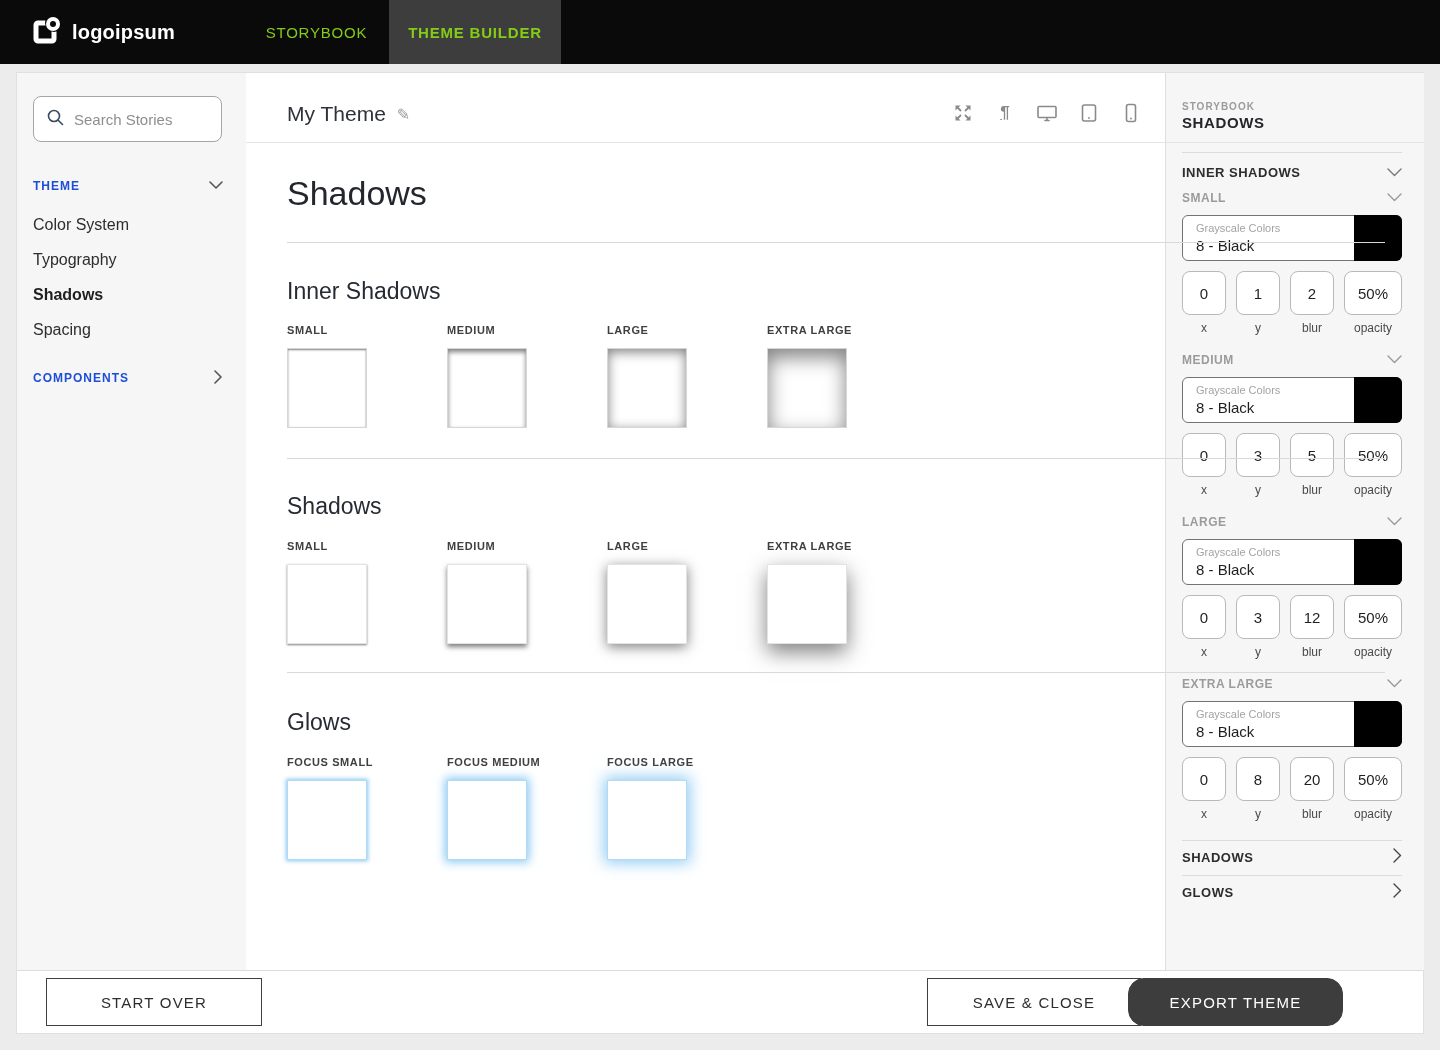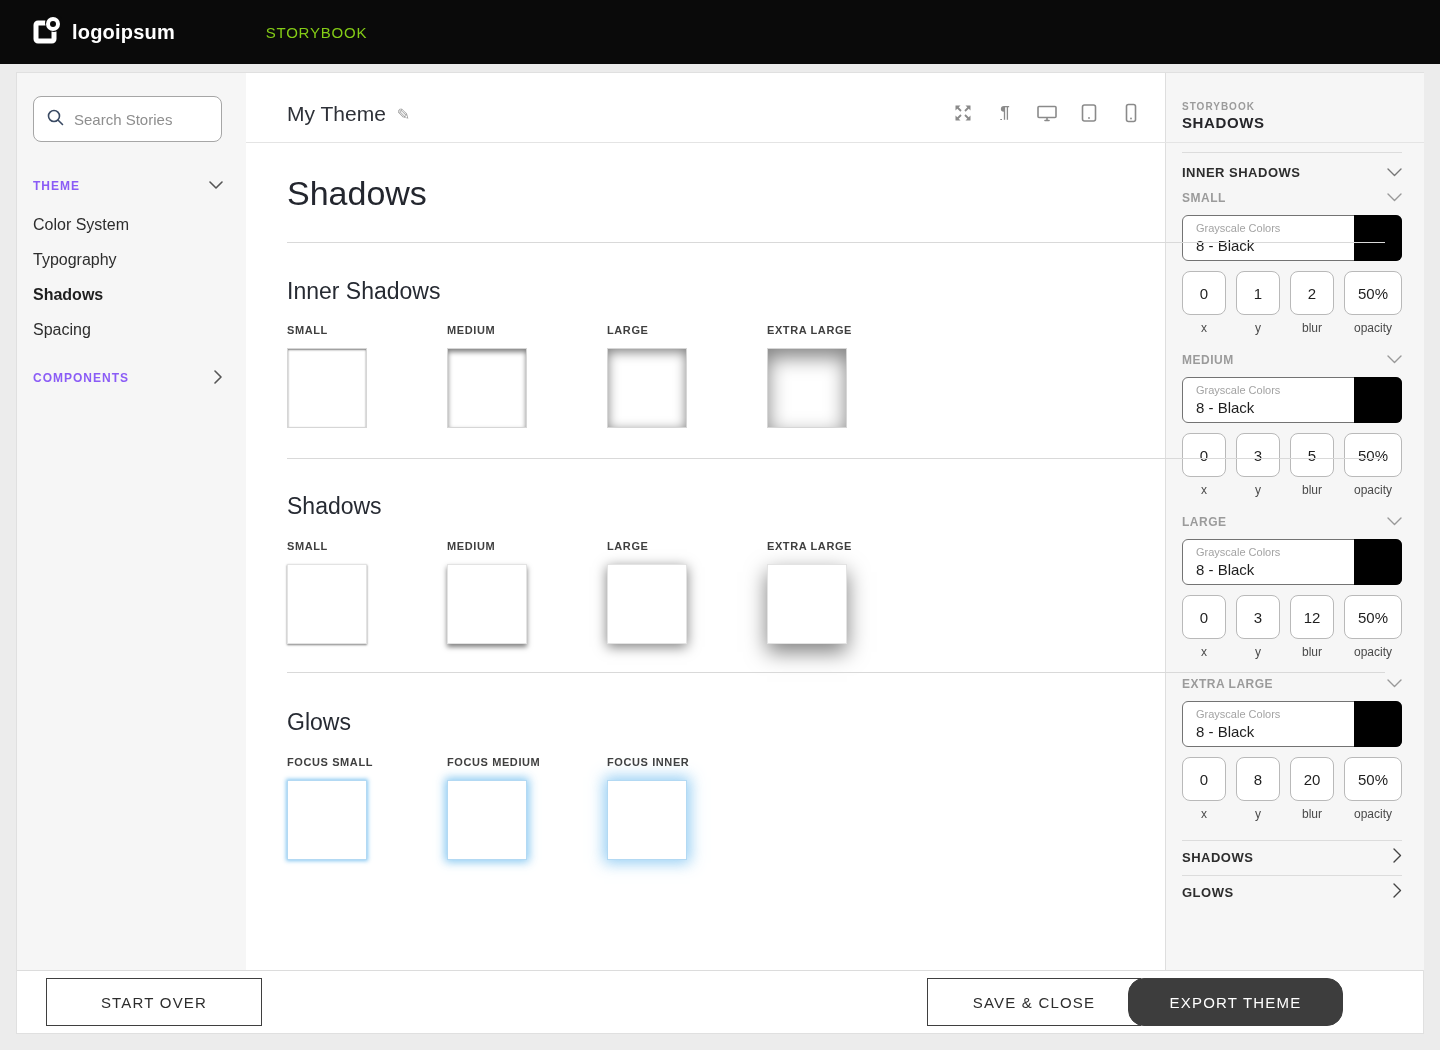--- a/index.html
+++ b/index.html
@@ -15,21 +15,21 @@
   .tab-theme-builder { left:389px; width:172px; font-weight:bold; }
 
   
   .app-window { position:absolute; left:16px; top:72px; width:1408px; height:962px; background:#fff; border:1px solid #e0e0e0; }
 
   
   .sidebar { position:absolute; left:17px; top:73px; width:229px; height:897px; background:#f6f6f6; }
   .search-box { position:absolute; left:33px; top:96px; width:189px; height:46px; background:#fff; border:1px solid #a6a6a6; border-radius:8px; display:flex; align-items:center; padding:0 12px; gap:9px; }
   .search-box input { border:none; outline:none; background:transparent; font-size:15px; color:#333; width:130px; font-family:"Liberation Sans",sans-serif; }
   .search-box input::placeholder { color:#8e8e8e; }
-  .side-cap { position:absolute; left:33px; width:190px; height:20px; font-size:12px; font-weight:bold; letter-spacing:1px; color:#8b5cf6; display:flex; align-items:center; justify-content:space-between; cursor:pointer; }
+  .side-cap { position:absolute; left:33px; width:190px; height:20px; font-size:12px; font-weight:bold; letter-spacing:1px; color:#1d4ed8; display:flex; align-items:center; justify-content:space-between; cursor:pointer; }
   .side-item { position:absolute; left:33px; width:180px; height:22px; font-size:16px; color:#2d2d2d; cursor:pointer; }
   .side-item.active { font-weight:bold; color:#1f1f1f; }
 
   
   .main-title-row { position:absolute; left:287px; top:100px; height:28px; display:flex; align-items:center; gap:11px; }
   .main-title { font-size:21px; color:#2e3138; }
   .pencil { color:#9a9a9a; font-size:16px; cursor:pointer; }
   .toolbar { position:absolute; left:952px; top:100px; height:26px; display:flex; align-items:center; gap:20px; z-index:55; }
   .tool-ic { width:22px; height:22px; display:flex; align-items:center; justify-content:center; cursor:pointer; color:#8a8a8a; }
   .header-divider { position:absolute; left:246px; top:142px; width:1178px; height:1px; background:#e4e4e4; z-index:52; }
@@ -88,20 +88,21 @@
       <svg width="30" height="30" viewBox="0 0 30 30">
         <rect x="4" y="8" width="18" height="18" rx="2" fill="none" stroke="#ffffff" stroke-width="5"></rect>
         <circle cx="22" cy="8" r="9" fill="#0a0a0a"></circle>
         <circle cx="21" cy="9" r="7" fill="#ffffff"></circle>
         <circle cx="21" cy="9" r="3" fill="#0a0a0a"></circle>
       </svg>
     </span>
     <span class="logo-text">logoipsum</span>
   </div>
   <div class="nav-tab tab-storybook">STORYBOOK</div>
+  <div class="nav-tab tab-theme-builder" style="background: rgb(61, 61, 61);">THEME BUILDER</div>
 </div>
 
 <div class="app-window"></div>
 
 <div class="sidebar"></div>
 <div class="search-box">
   <span>
     <svg width="19" height="19" viewBox="0 0 19 19" fill="none">
       <circle cx="8" cy="8" r="5.5" stroke="#3a4a63" stroke-width="1.6"></circle>
       <line x1="12.2" y1="12.2" x2="16.5" y2="16.5" stroke="#3a4a63" stroke-width="1.6" stroke-linecap="round"></line>
@@ -187,21 +188,21 @@
 <div class="swatch-label" style="left:607px; top:540px;">LARGE</div>
 <div class="swatch-label" style="left:767px; top:540px;">EXTRA LARGE</div>
 <div class="demo-box drop-box sh-sm" style="left:287px; top:564px;"></div>
 <div class="demo-box drop-box sh-md" style="left:447px; top:564px;"></div>
 <div class="demo-box drop-box sh-lg" style="left:607px; top:564px;"></div>
 <div class="demo-box drop-box sh-xl" style="left:767px; top:564px;"></div>
 
 <div class="sec-title" style="top:709px;">Glows</div>
 <div class="swatch-label" style="left:287px; top:756px;">FOCUS SMALL</div>
 <div class="swatch-label" style="left:447px; top:756px;">FOCUS MEDIUM</div>
-<div class="swatch-label" style="left:607px; top:756px;">FOCUS INNER</div>
+<div class="swatch-label" style="left:607px; top:756px;">FOCUS LARGE</div>
 <div class="demo-box glow-box gl-sm" style="left:287px; top:780px;"></div>
 <div class="demo-box glow-box gl-md" style="left:447px; top:780px;"></div>
 <div class="demo-box glow-box gl-lg" style="left:607px; top:780px;"></div>
 
 <div class="overlay-line" style="top:242px;"></div>
 <div class="overlay-line" style="top:458px;"></div>
 <div class="overlay-line" style="top:672px;"></div>
 
 <div class="panel">
   <div class="panel-kicker">STORYBOOK</div>

